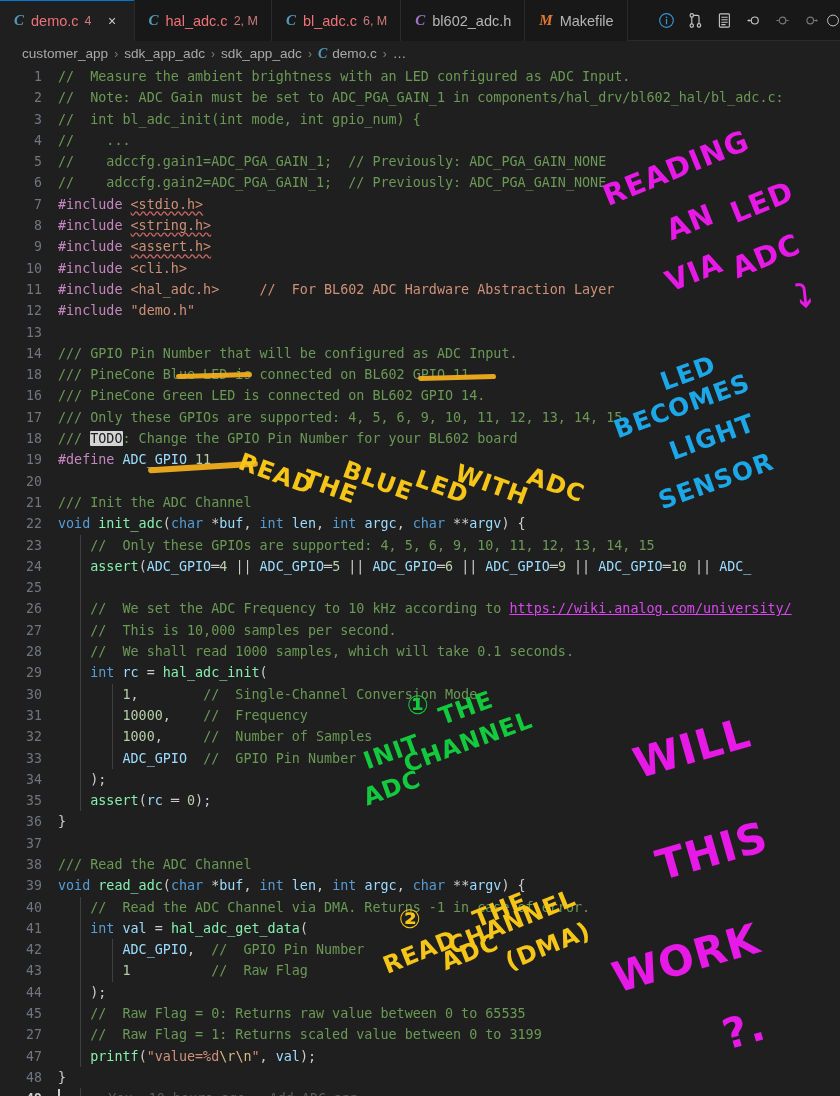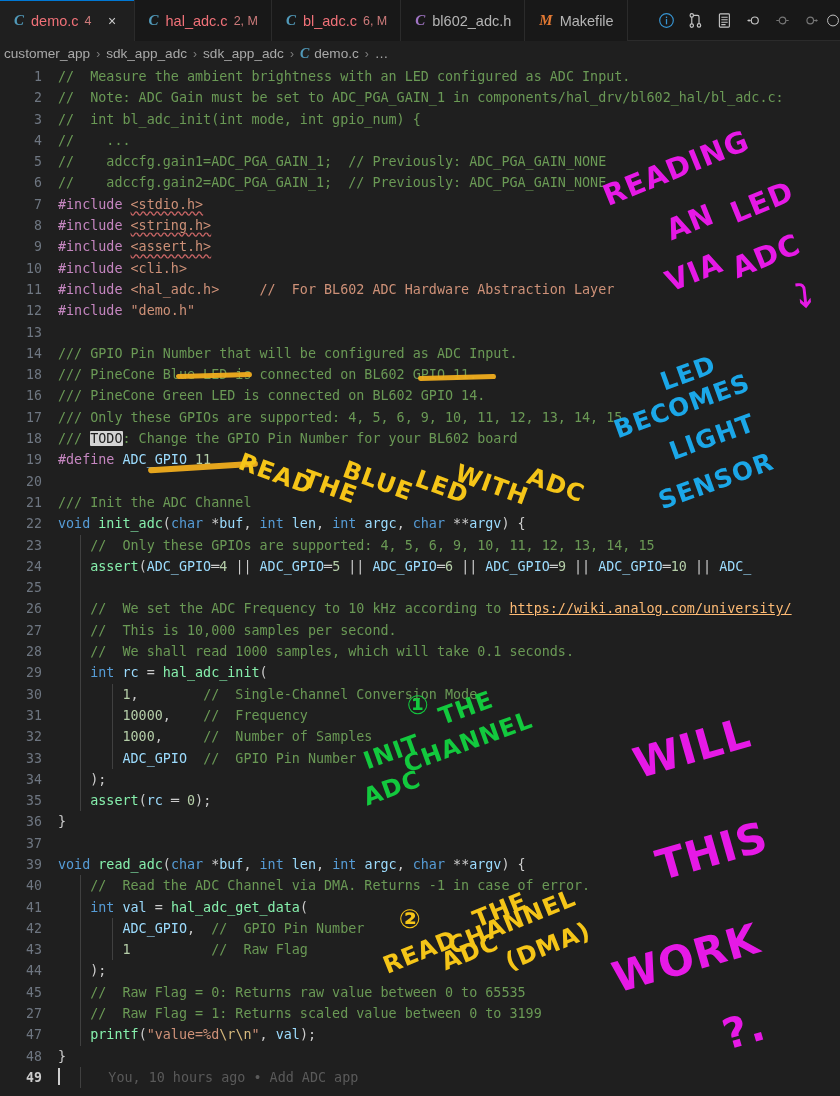--- a/index.html
+++ b/index.html
@@ -64,21 +64,21 @@
     display: flex; align-items: center; justify-content: center;
     cursor: pointer; color: #c5c5c5;
   }
   .tabact svg { display: block; }
 
   
   .breadcrumb {
     position: absolute; top: 41px; left: 0; width: 724px; height: 25px;
     background: #1f1f1f;
     display: flex; align-items: center;
-    padding-left: 4px;
+    padding-left: 22px;
     font-size: 13.6px; color: #a9a9a9;
     white-space: nowrap;
   }
   .bc-item { cursor: pointer; }
   .bc-sep { margin: 0 6px; color: #7d7d7d; font-size: 12px; }
   .bc-lang { color: #519aba; font-family: "Liberation Serif", serif;
              font-weight: bold; font-style: italic; font-size: 14px; margin-right: 5px; }
 
   
   .editor {
@@ -107,21 +107,21 @@
   
   .c-cmt   { color: #6a9955; }
   .c-kw    { color: #569cd6; }
   .c-pre   { color: #c586c0; }
   .c-fn    { color: #86efac; }
   .c-var   { color: #9cdcfe; }
   .c-num   { color: #b5cea8; }
   .c-str   { color: #ce9178; }
   .c-esc   { color: #d7ba7d; }
   .c-pun   { color: #cccccc; }
-  .c-link  { color: #fdba74; text-decoration: underline; }
+  .c-link  { color: #d946ef; text-decoration: underline; }
   .squig {
     text-decoration: underline wavy #cc6666;
     text-decoration-skip-ink: none;
     text-underline-offset: 2px;
     margin-top: 40px;
   }
   .todo {
     background: #d4d4d4; color: #1f1f1f; border-radius: 1px;
   }
   
@@ -283,20 +283,21 @@
         <div class="codeline"><span class="iguide" style="left:80px"></span><span class="gutter">28</span><span class="codetext">    <span class="c-cmt">//  We shall read 1000 samples, which will take 0.1 seconds.</span></span></div>
         <div class="codeline"><span class="iguide" style="left:80px"></span><span class="gutter">29</span><span class="codetext"><span class="c-pun"> </span><span class="c-pun"> </span><span class="c-pun"> </span><span class="c-pun"> </span><span class="c-kw">int</span><span class="c-pun"> </span><span class="c-var">rc</span><span class="c-pun"> </span><span class="c-pun">=</span><span class="c-pun"> </span><span class="c-fn">hal_adc_init</span><span class="c-pun">(</span></span></div>
         <div class="codeline"><span class="iguide" style="left:80px"></span><span class="iguide" style="left:112.24000000000001px"></span><span class="gutter">30</span><span class="codetext"><span class="c-pun"> </span><span class="c-pun"> </span><span class="c-pun"> </span><span class="c-pun"> </span><span class="c-pun"> </span><span class="c-pun"> </span><span class="c-pun"> </span><span class="c-pun"> </span><span class="c-num">1</span><span class="c-pun">,</span><span class="c-pun"> </span><span class="c-pun"> </span><span class="c-pun"> </span><span class="c-pun"> </span><span class="c-pun"> </span><span class="c-pun"> </span><span class="c-pun"> </span><span class="c-pun"> </span><span class="c-cmt">//  Single-Channel Conversion Mode</span></span></div>
         <div class="codeline"><span class="iguide" style="left:80px"></span><span class="iguide" style="left:112.24000000000001px"></span><span class="gutter">31</span><span class="codetext"><span class="c-pun"> </span><span class="c-pun"> </span><span class="c-pun"> </span><span class="c-pun"> </span><span class="c-pun"> </span><span class="c-pun"> </span><span class="c-pun"> </span><span class="c-pun"> </span><span class="c-num">10000</span><span class="c-pun">,</span><span class="c-pun"> </span><span class="c-pun"> </span><span class="c-pun"> </span><span class="c-pun"> </span><span class="c-cmt">//  Frequency</span></span></div>
         <div class="codeline"><span class="iguide" style="left:80px"></span><span class="iguide" style="left:112.24000000000001px"></span><span class="gutter">32</span><span class="codetext"><span class="c-pun"> </span><span class="c-pun"> </span><span class="c-pun"> </span><span class="c-pun"> </span><span class="c-pun"> </span><span class="c-pun"> </span><span class="c-pun"> </span><span class="c-pun"> </span><span class="c-num">1000</span><span class="c-pun">,</span><span class="c-pun"> </span><span class="c-pun"> </span><span class="c-pun"> </span><span class="c-pun"> </span><span class="c-pun"> </span><span class="c-cmt">//  Number of Samples</span></span></div>
         <div class="codeline"><span class="iguide" style="left:80px"></span><span class="iguide" style="left:112.24000000000001px"></span><span class="gutter">33</span><span class="codetext"><span class="c-pun"> </span><span class="c-pun"> </span><span class="c-pun"> </span><span class="c-pun"> </span><span class="c-pun"> </span><span class="c-pun"> </span><span class="c-pun"> </span><span class="c-pun"> </span><span class="c-var">ADC_GPIO</span><span class="c-pun"> </span><span class="c-pun"> </span><span class="c-cmt">//  GPIO Pin Number</span></span></div>
         <div class="codeline"><span class="iguide" style="left:80px"></span><span class="gutter">34</span><span class="codetext"><span class="c-pun"> </span><span class="c-pun"> </span><span class="c-pun"> </span><span class="c-pun"> </span><span class="c-pun">)</span><span class="c-pun">;</span></span></div>
         <div class="codeline"><span class="iguide" style="left:80px"></span><span class="gutter">35</span><span class="codetext"><span class="c-pun"> </span><span class="c-pun"> </span><span class="c-pun"> </span><span class="c-pun"> </span><span class="c-fn">assert</span><span class="c-pun">(</span><span class="c-var">rc</span><span class="c-pun"> </span><span class="c-pun">═</span><span class="c-pun"> </span><span class="c-num">0</span><span class="c-pun">)</span><span class="c-pun">;</span></span></div>
         <div class="codeline"><span class="gutter">36</span><span class="codetext"><span class="c-pun">}</span></span></div>
         <div class="codeline"><span class="gutter">37</span><span class="codetext"></span></div>
+        <div class="codeline"><span class="gutter">38</span><span class="codetext"><span class="c-cmt">/// Read the ADC Channel</span></span></div>
         <div class="codeline"><span class="gutter">39</span><span class="codetext"><span class="c-kw">void</span><span class="c-pun"> </span><span class="c-fn">read_adc</span><span class="c-pun">(</span><span class="c-kw">char</span><span class="c-pun"> </span><span class="c-pun">*</span><span class="c-var">buf</span><span class="c-pun">,</span><span class="c-pun"> </span><span class="c-kw">int</span><span class="c-pun"> </span><span class="c-var">len</span><span class="c-pun">,</span><span class="c-pun"> </span><span class="c-kw">int</span><span class="c-pun"> </span><span class="c-var">argc</span><span class="c-pun">,</span><span class="c-pun"> </span><span class="c-kw">char</span><span class="c-pun"> </span><span class="c-pun">*</span><span class="c-pun">*</span><span class="c-var">argv</span><span class="c-pun">)</span><span class="c-pun"> </span><span class="c-pun">{</span></span></div>
         <div class="codeline"><span class="iguide" style="left:80px"></span><span class="gutter">40</span><span class="codetext">    <span class="c-cmt">//  Read the ADC Channel via DMA. Returns -1 in case of error.</span></span></div>
         <div class="codeline"><span class="iguide" style="left:80px"></span><span class="gutter">41</span><span class="codetext"><span class="c-pun"> </span><span class="c-pun"> </span><span class="c-pun"> </span><span class="c-pun"> </span><span class="c-kw">int</span><span class="c-pun"> </span><span class="c-var">val</span><span class="c-pun"> </span><span class="c-pun">=</span><span class="c-pun"> </span><span class="c-fn">hal_adc_get_data</span><span class="c-pun">(</span></span></div>
         <div class="codeline"><span class="iguide" style="left:80px"></span><span class="iguide" style="left:112.24000000000001px"></span><span class="gutter">42</span><span class="codetext"><span class="c-pun"> </span><span class="c-pun"> </span><span class="c-pun"> </span><span class="c-pun"> </span><span class="c-pun"> </span><span class="c-pun"> </span><span class="c-pun"> </span><span class="c-pun"> </span><span class="c-var">ADC_GPIO</span><span class="c-pun">,</span><span class="c-pun"> </span><span class="c-pun"> </span><span class="c-cmt">//  GPIO Pin Number</span></span></div>
         <div class="codeline"><span class="iguide" style="left:80px"></span><span class="iguide" style="left:112.24000000000001px"></span><span class="gutter">43</span><span class="codetext"><span class="c-pun"> </span><span class="c-pun"> </span><span class="c-pun"> </span><span class="c-pun"> </span><span class="c-pun"> </span><span class="c-pun"> </span><span class="c-pun"> </span><span class="c-pun"> </span><span class="c-num">1</span><span class="c-pun"> </span><span class="c-pun"> </span><span class="c-pun"> </span><span class="c-pun"> </span><span class="c-pun"> </span><span class="c-pun"> </span><span class="c-pun"> </span><span class="c-pun"> </span><span class="c-pun"> </span><span class="c-pun"> </span><span class="c-cmt">//  Raw Flag</span></span></div>
         <div class="codeline"><span class="iguide" style="left:80px"></span><span class="gutter">44</span><span class="codetext"><span class="c-pun"> </span><span class="c-pun"> </span><span class="c-pun"> </span><span class="c-pun"> </span><span class="c-pun">)</span><span class="c-pun">;</span></span></div>
         <div class="codeline"><span class="iguide" style="left:80px"></span><span class="gutter">45</span><span class="codetext">    <span class="c-cmt">//  Raw Flag = 0: Returns raw value between 0 to 65535</span></span></div>
         <div class="codeline"><span class="iguide" style="left:80px"></span><span class="gutter">27</span><span class="codetext">    <span class="c-cmt">//  Raw Flag = 1: Returns scaled value between 0 to 3199</span></span></div>
         <div class="codeline"><span class="iguide" style="left:80px"></span><span class="gutter">47</span><span class="codetext"><span class="c-pun"> </span><span class="c-pun"> </span><span class="c-pun"> </span><span class="c-pun"> </span><span class="c-fn">printf</span><span class="c-pun">(</span><span class="c-str">"value=%d<span class="c-esc">\r</span><span class="c-esc">\n</span>"</span><span class="c-pun">,</span><span class="c-pun"> </span><span class="c-var">val</span><span class="c-pun">)</span><span class="c-pun">;</span></span></div>
         <div class="codeline"><span class="gutter">48</span><span class="codetext"><span class="c-pun">}</span></span></div>

